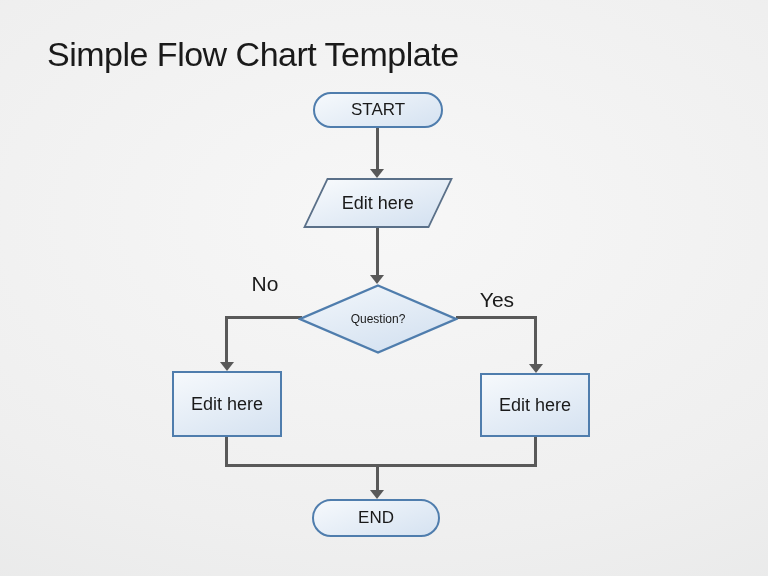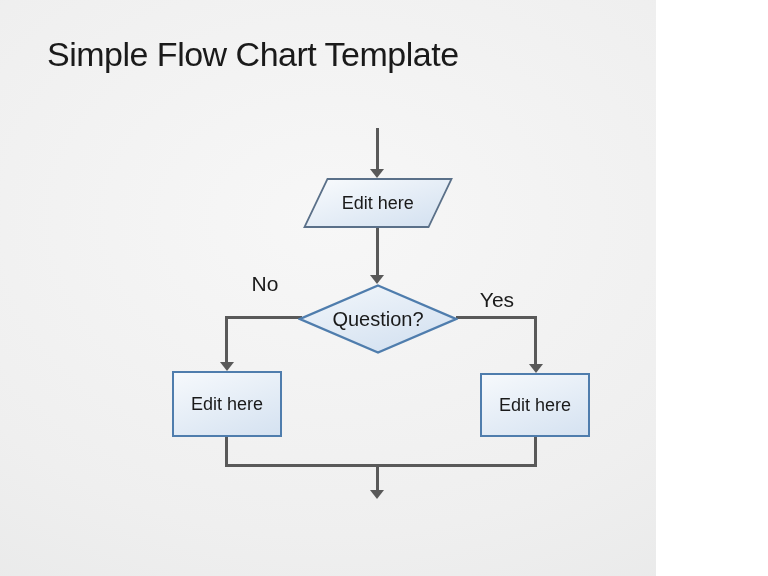--- a/index.html
+++ b/index.html
@@ -12,21 +12,21 @@
     --text:#1a1a1a;
   }
   *{margin:0;padding:0;box-sizing:border-box;}
   html,body{width:768px;height:576px;}
   body{
     font-family:"Liberation Sans", sans-serif;
     overflow:hidden;
   }
   .slide{
     position:relative;
-    width:656px;height:576px;
+    width:768px;height:576px;
     background:radial-gradient(ellipse 120% 100% at 50% 38%, #f7f7f7 0%, #efefef 55%, #e4e5e5 100%);
   }
   .title{
     position:absolute;left:47px;top:34px;
     font-size:34px;line-height:40px;
     letter-spacing:-0.5px;
     color:var(--text);
   }
   
   .node{
@@ -47,21 +47,21 @@
     transform:skewX(-25.5deg);
     border-color:var(--parallelogram-border);
     font-size:18px;
   }
   .parallelogram .unskew{display:block;transform:skewX(25.5deg);}
   .diamond-box{position:absolute;left:298px;top:284px;width:160px;height:70px;}
   .diamond-box svg{position:absolute;left:0;top:0;display:block;}
   .diamond-label{
     position:absolute;left:0;top:0;width:160px;height:70px;
     display:flex;align-items:center;justify-content:center;
-    font-size:20px;color:var(--text);
+    font-size:12px;color:var(--text);
   }
   .branch-label{
     position:absolute;
     font-size:21px;color:var(--text);
     text-align:center;
   }
   .label-no{left:240px;top:272px;width:50px;}
   .label-yes{left:470px;top:288px;width:54px;text-align:center;}
   
   .line{position:absolute;background:var(--connector);}
@@ -92,20 +92,23 @@
   <div class="line" style="left:456px;top:316px;width:81px;height:3px;"></div>
   <div class="line" style="left:534px;top:316px;width:3px;height:49px;"></div>
   <div class="arrowhead" style="left:529px;top:364px;"></div>
 
   <div class="line" style="left:225px;top:437px;width:3px;height:30px;"></div>
   <div class="line" style="left:534px;top:437px;width:3px;height:30px;"></div>
   <div class="line" style="left:225px;top:464px;width:312px;height:3px;"></div>
   <div class="line" style="left:376px;top:464px;width:3px;height:27px;"></div>
   <div class="arrowhead" style="left:370px;top:490px;"></div>
 
+  <div class="node terminator pill-start">
+    <span>START</span>
+  </div>
 
   <div class="node parallelogram">
     <span class="unskew">Edit here</span>
   </div>
 
   <div class="diamond-box">
     <svg width="160" height="70" viewBox="0 0 160 70">
       <defs>
         <linearGradient id="diamondGrad" x1="0" y1="0" x2="0.6" y2="1">
           <stop offset="0" stop-color="#f3f7fb"></stop>
@@ -121,14 +124,17 @@
   <div class="branch-label label-yes">Yes</div>
 
   <div class="node process process-left">
     <span>Edit here</span>
   </div>
 
   <div class="node process process-right">
     <span>Edit here</span>
   </div>
 
+  <div class="node terminator pill-end">
+    <span>END</span>
+  </div>
 
 </div>
 
 </body></html>

